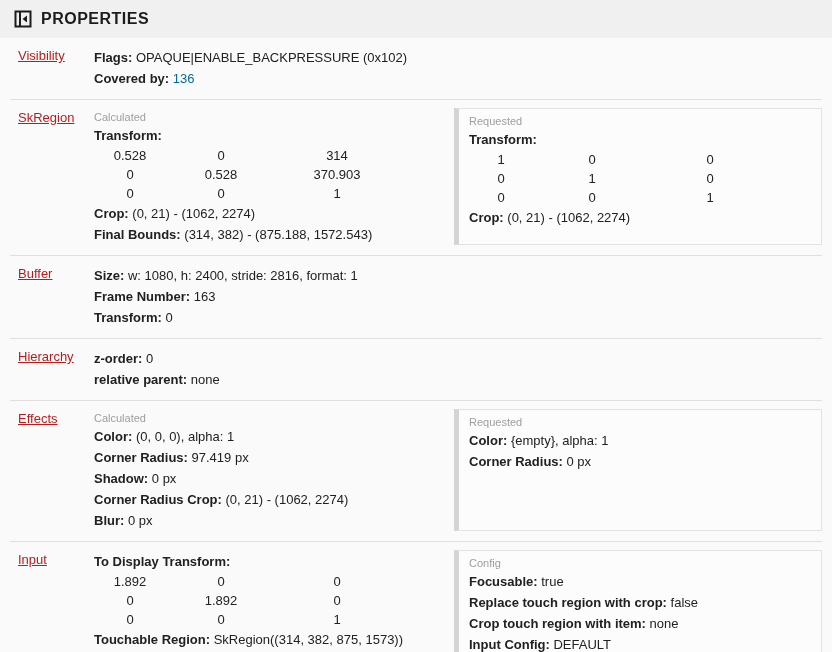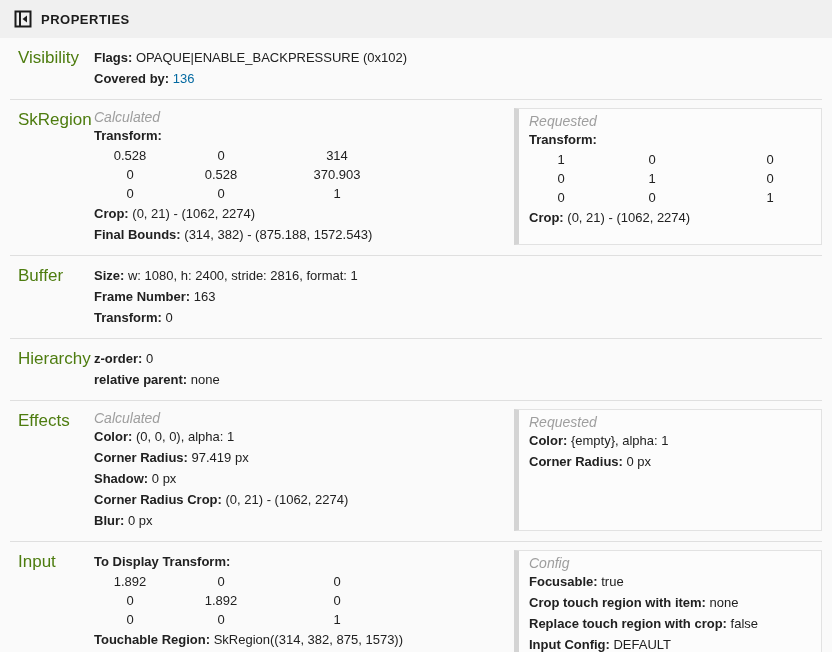--- a/index.html
+++ b/index.html
@@ -9,47 +9,47 @@
     background: #fafafa;
     font-family: "Liberation Sans", sans-serif;
     color: #212121;
   }
   .header {
     height: 38px; background: #f0f0f0;
     display: flex; align-items: center; gap: 9px;
     padding-left: 14px;
   }
   .header .title {
-    font-size: 13px; font-weight: bold; letter-spacing: .5px; color: #1c1c1c;
+    font-size: 16px; font-weight: bold; letter-spacing: .5px; color: #1c1c1c;
   }
   .panel-icon { width: 18px; height: 18px; display: block; }
   .sections { padding: 0 10px; }
   .section {
     display: flex; align-items: stretch;
     border-bottom: 1px solid #dfdfdf;
     padding: 8px 0 10px;
   }
   .sec-label {
     flex: none; width: 84px; padding: 2px 0 0 8px;
-    font-size: 17px; color: #4d7c0f;
+    font-size: 13px; color: #b91c1c; text-decoration: underline;
   }
   .sec-left {
     flex: 1 1 auto; font-size: 13px; line-height: 21px; padding-top: 1px;
     min-width: 0;
   }
-  .sec-right { flex: none; width: 308px; margin-left: 14px; }
+  .sec-right { flex: none; width: 368px; margin-left: 14px; }
   .req-box {
     min-height: 100%;
     background: #fcfcfc;
     border: 1px solid #e2e2e2;
     border-left: 5px solid #d4d4d4;
     padding: 4px 10px 6px;
     font-size: 13px; line-height: 21px;
   }
-  .tag { font-size: 14px; color: #9e9e9e; line-height: 16px; font-style: italic; }
+  .tag { font-size: 11px; color: #9e9e9e; line-height: 16px; }
   .lbl { font-weight: bold; }
   .matrix {
     display: grid; grid-template-columns: 72px 110px 122px;
     line-height: 19px;
   }
   .matrix span { text-align: center; }
   .req-box .matrix { grid-template-columns: 64px 118px 118px; }
   .link { color: #0369a1; cursor: pointer; }
 </style>
 </head>
@@ -229,28 +229,28 @@
       </div>
     </div>
     <div class="sec-right">
       <div class="req-box">
         <div class="tag">Config</div>
         <div>
           <span class="lbl">Focusable:</span>
           <span>true</span>
         </div>
         <div>
+          <span class="lbl">Replace touch region with crop:</span>
+          <span>false</span>
+        </div>
+        <div>
           <span class="lbl">Crop touch region with item:</span>
           <span>none</span>
         </div>
         <div>
-          <span class="lbl">Replace touch region with crop:</span>
-          <span>false</span>
-        </div>
-        <div>
           <span class="lbl">Input Config:</span>
           <span>DEFAULT</span>
         </div>
       </div>
     </div>
   </div>
 
 </div>
 
 </body></html>

